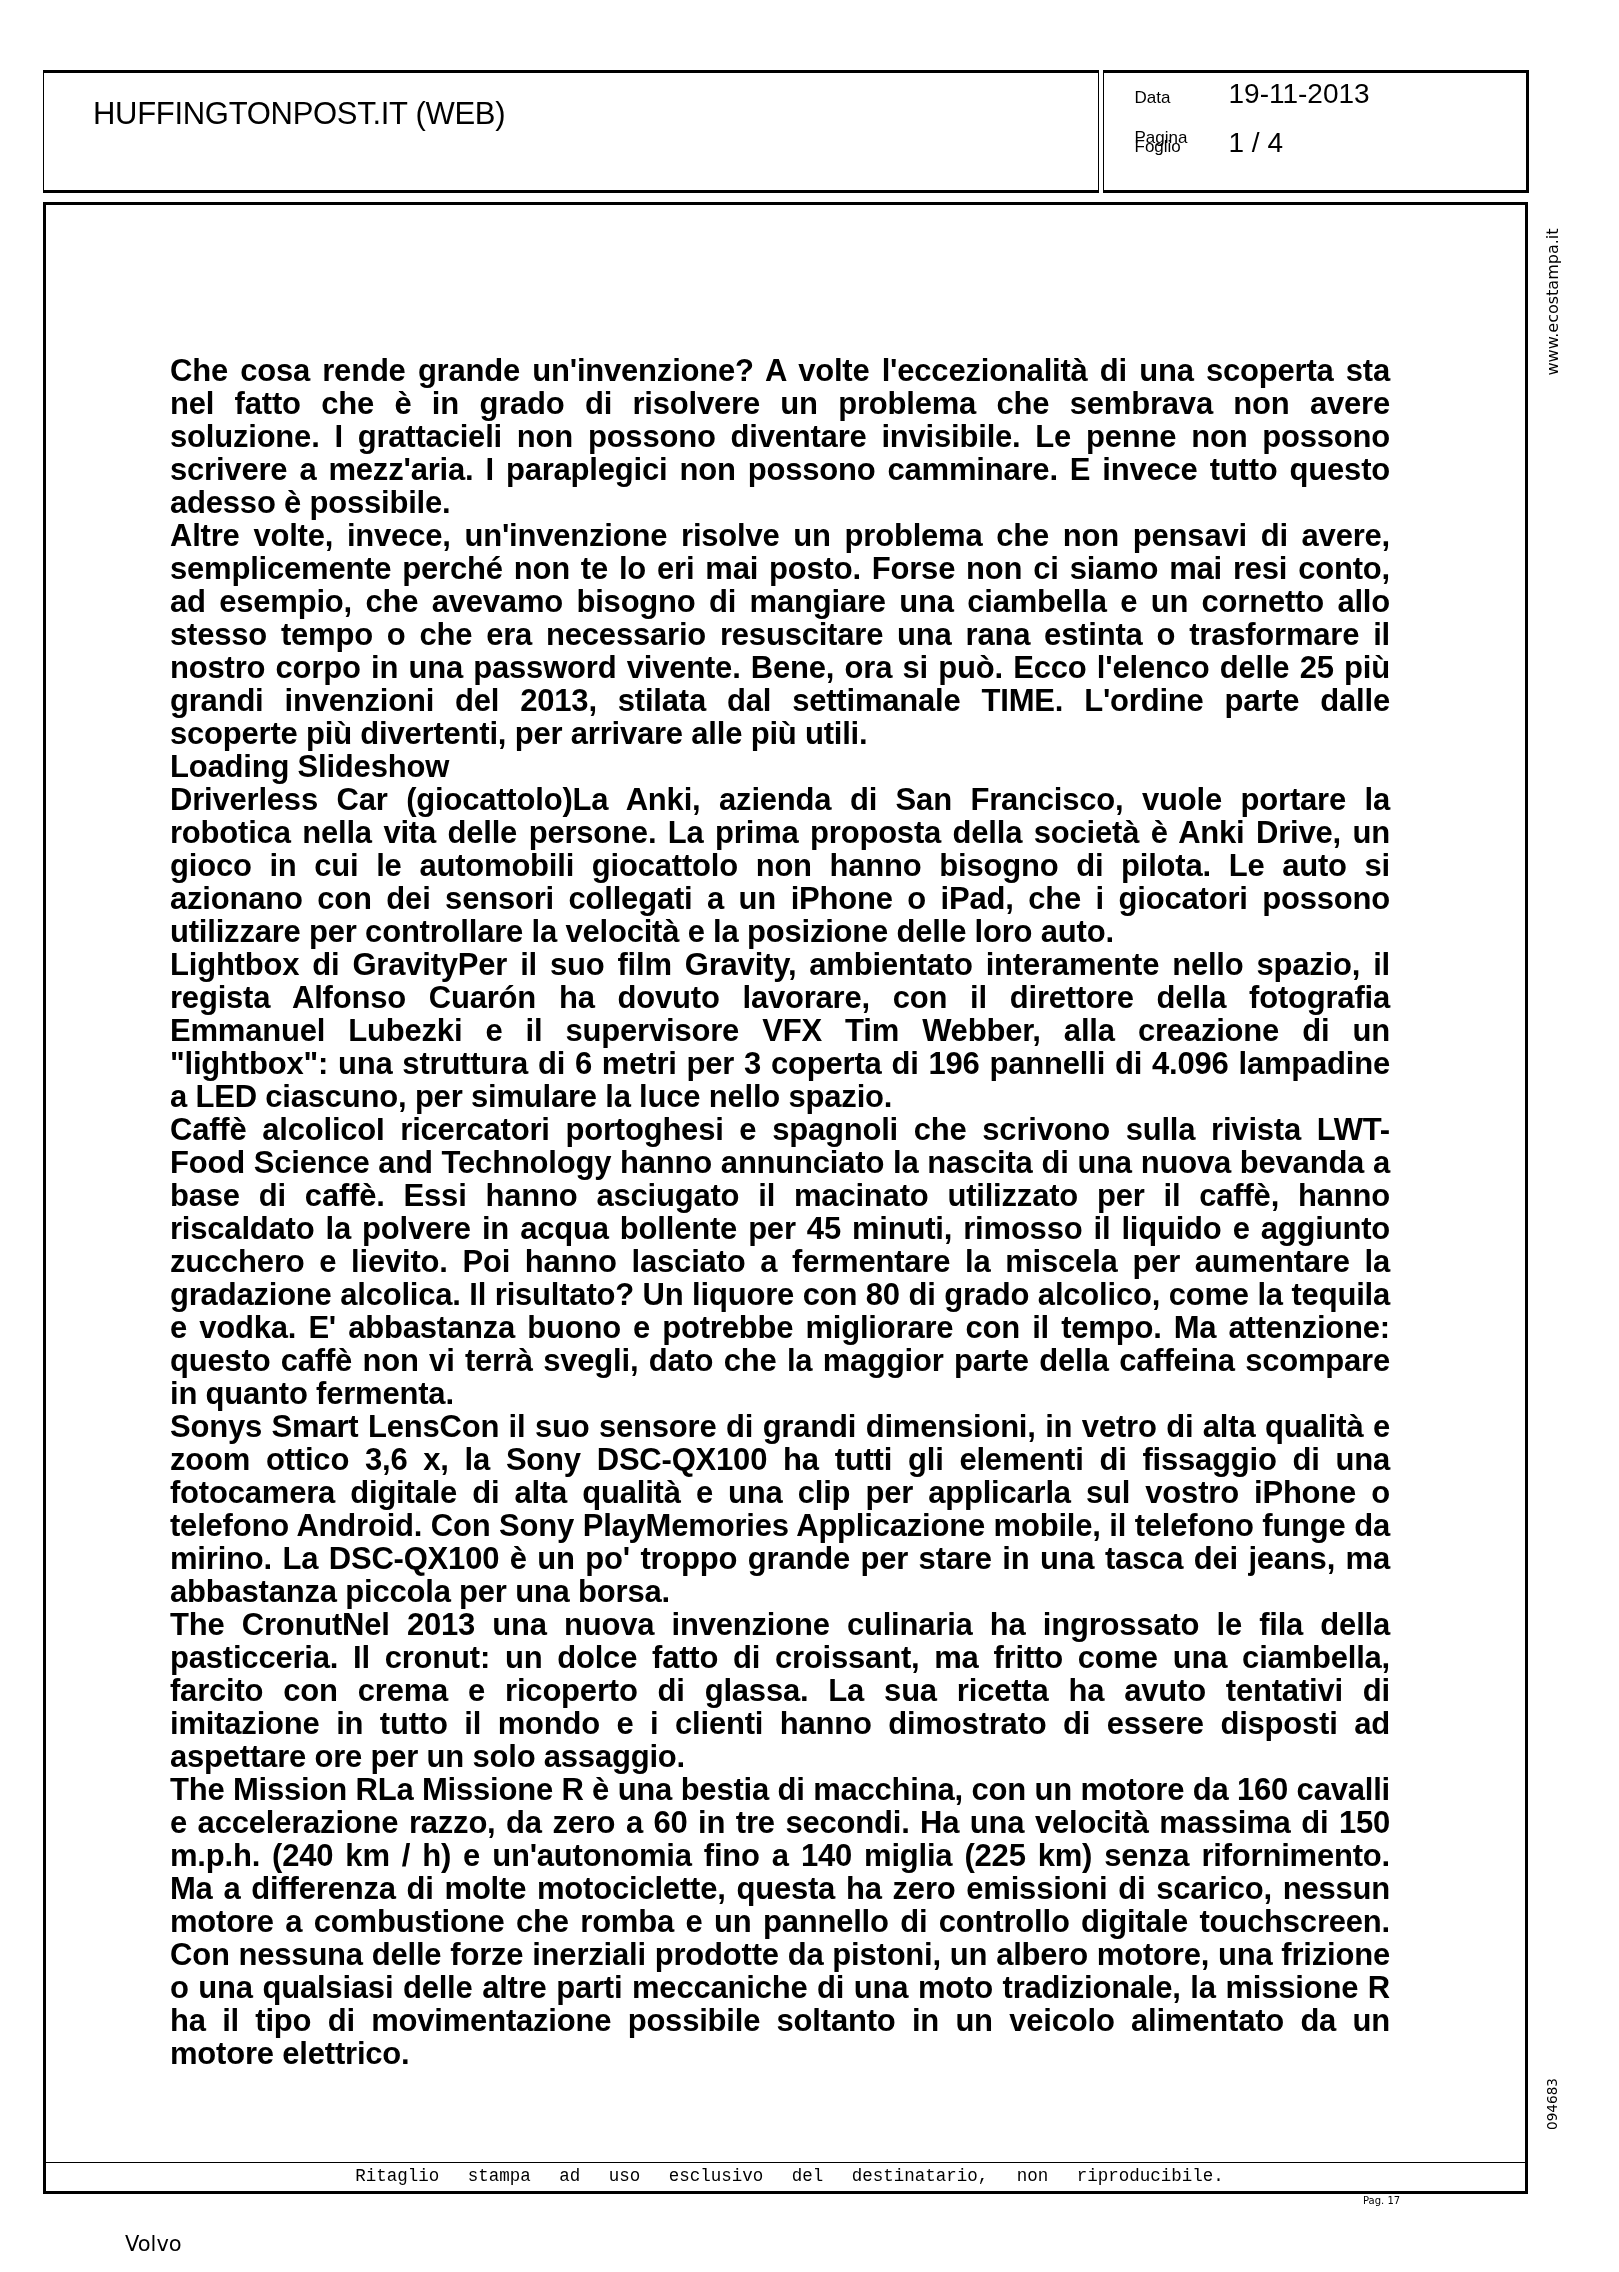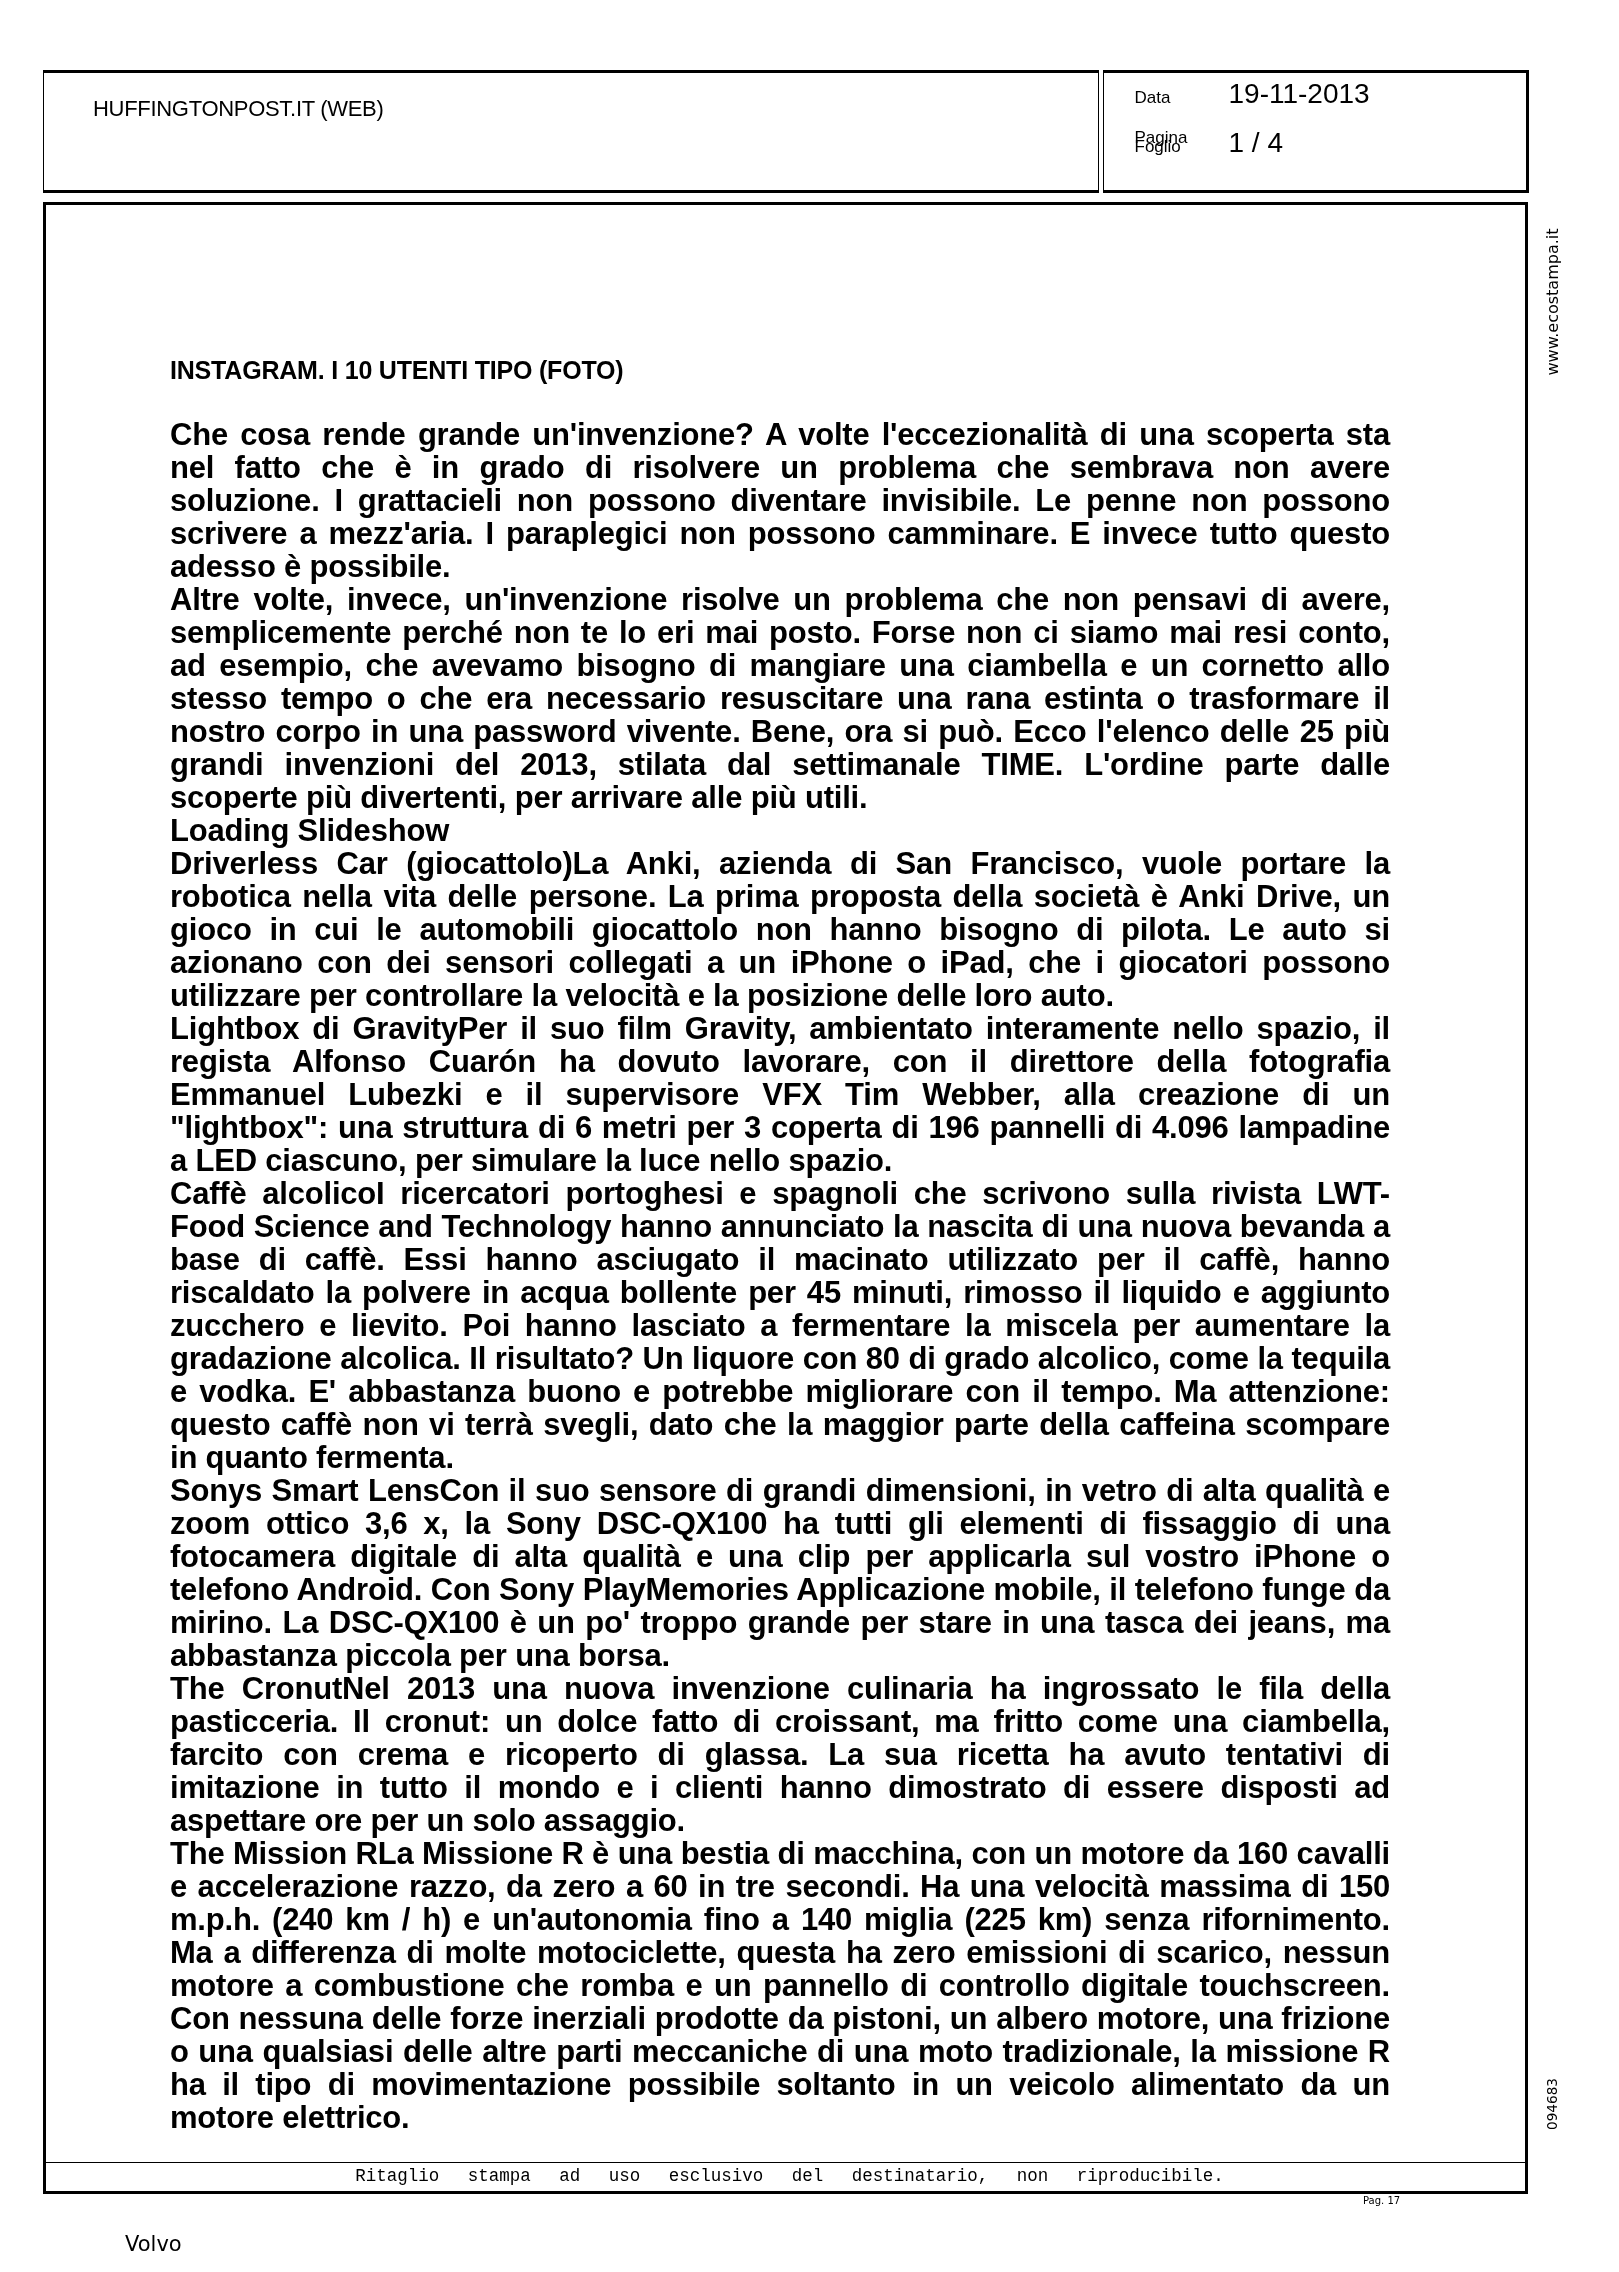--- a/index.html
+++ b/index.html
@@ -25,21 +25,21 @@
       border-top: 3.2px solid #000;
       border-left: 1.9px solid #000;
       border-right: 1.9px solid #000;
       border-bottom: 3.2px solid #000;
       box-sizing: border-box;
     }
     .hdr-title {
       position: absolute;
       left: 49px;
       top: 23.4px;
-      font-size: 22px;
+      font-size: 31px;
       letter-spacing: -0.3px;
       white-space: nowrap;
     }
     
     .hdr-right {
       position: absolute;
       left: 1103px;
       top: 70px;
       width: 426px;
       height: 123px;
@@ -190,21 +190,20 @@
     <span class="meta-label">Foglio</span><span class="meta-value">1 / 4</span>
   </div>
 </div>
 
 <div class="main-frame">
   <div class="footer-divider"></div>
   <div class="disclaimer">Ritaglio stampa ad uso esclusivo del destinatario, non riproducibile.</div>
 </div>
 
 <div class="article">
-  <h1 class="article-title">INSTAGRAM. I 10 UTENTI TIPO (FOTO)</h1>
   <div class="article-body">
     <p class="para">Che cosa rende grande un'invenzione? A volte l'eccezionalità di una scoperta sta nel fatto che è in grado di risolvere un problema che sembrava non avere soluzione. I grattacieli non possono diventare invisibile. Le penne non possono scrivere a mezz'aria. I paraplegici non possono camminare. E invece tutto questo adesso è possibile.</p>
     <p class="para">Altre volte, invece, un'invenzione risolve un problema che non pensavi di avere, semplicemente perché non te lo eri mai posto. Forse non ci siamo mai resi conto, ad esempio, che avevamo bisogno di mangiare una ciambella e un cornetto allo stesso tempo o che era necessario resuscitare una rana estinta o trasformare il nostro corpo in una password vivente. Bene, ora si può. Ecco l'elenco delle 25 più grandi invenzioni del 2013, stilata dal settimanale TIME. L'ordine parte dalle scoperte più divertenti, per arrivare alle più utili.</p>
     <p class="para">Loading Slideshow</p>
     <p class="para">Driverless Car (giocattolo)La Anki, azienda di San Francisco, vuole portare la robotica nella vita delle persone. La prima proposta della società è Anki Drive, un gioco in cui le automobili giocattolo non hanno bisogno di pilota. Le auto si azionano con dei sensori collegati a un iPhone o iPad, che i giocatori possono utilizzare per controllare la velocità e la posizione delle loro auto.</p>
     <p class="para">Lightbox di GravityPer il suo film Gravity, ambientato interamente nello spazio, il regista Alfonso Cuarón ha dovuto lavorare, con il direttore della fotografia Emmanuel Lubezki e il supervisore VFX Tim Webber, alla creazione di un "lightbox": una struttura di 6 metri per 3 coperta di 196 pannelli di 4.096 lampadine a LED ciascuno, per simulare la luce nello spazio.</p>
     <p class="para">Caffè alcolicoI ricercatori portoghesi e spagnoli che scrivono sulla rivista LWT-Food Science and Technology hanno annunciato la nascita di una nuova bevanda a base di caffè. Essi hanno asciugato il macinato utilizzato per il caffè, hanno riscaldato la polvere in acqua bollente per 45 minuti, rimosso il liquido e aggiunto zucchero e lievito. Poi hanno lasciato a fermentare la miscela per aumentare la gradazione alcolica. Il risultato? Un liquore con 80 di grado alcolico, come la tequila e vodka. E' abbastanza buono e potrebbe migliorare con il tempo. Ma attenzione: questo caffè non vi terrà svegli, dato che la maggior parte della caffeina scompare in quanto fermenta.</p>
     <p class="para">Sonys Smart LensCon il suo sensore di grandi dimensioni, in vetro di alta qualità e zoom ottico 3,6 x, la Sony DSC-QX100 ha tutti gli elementi di fissaggio di una fotocamera digitale di alta qualità e una clip per applicarla sul vostro iPhone o telefono Android. Con Sony PlayMemories Applicazione mobile, il telefono funge da mirino. La DSC-QX100 è un po' troppo grande per stare in una tasca dei jeans, ma abbastanza piccola per una borsa.</p>
     <p class="para">The CronutNel 2013 una nuova invenzione culinaria ha ingrossato le fila della pasticceria. Il cronut: un dolce fatto di croissant, ma fritto come una ciambella, farcito con crema e ricoperto di glassa. La sua ricetta ha avuto tentativi di imitazione in tutto il mondo e i clienti hanno dimostrato di essere disposti ad aspettare ore per un solo assaggio.</p>
     <p class="para">The Mission RLa Missione R è una bestia di macchina, con un motore da 160 cavalli e accelerazione razzo, da zero a 60 in tre secondi. Ha una velocità massima di 150 m.p.h. (240 km / h) e un'autonomia fino a 140 miglia (225 km) senza rifornimento. Ma a differenza di molte motociclette, questa ha zero emissioni di scarico, nessun motore a combustione che romba e un pannello di controllo digitale touchscreen. Con nessuna delle forze inerziali prodotte da pistoni, un albero motore, una frizione o una qualsiasi delle altre parti meccaniche di una moto tradizionale, la missione R ha il tipo di movimentazione possibile soltanto in un veicolo alimentato da un motore elettrico.</p>

